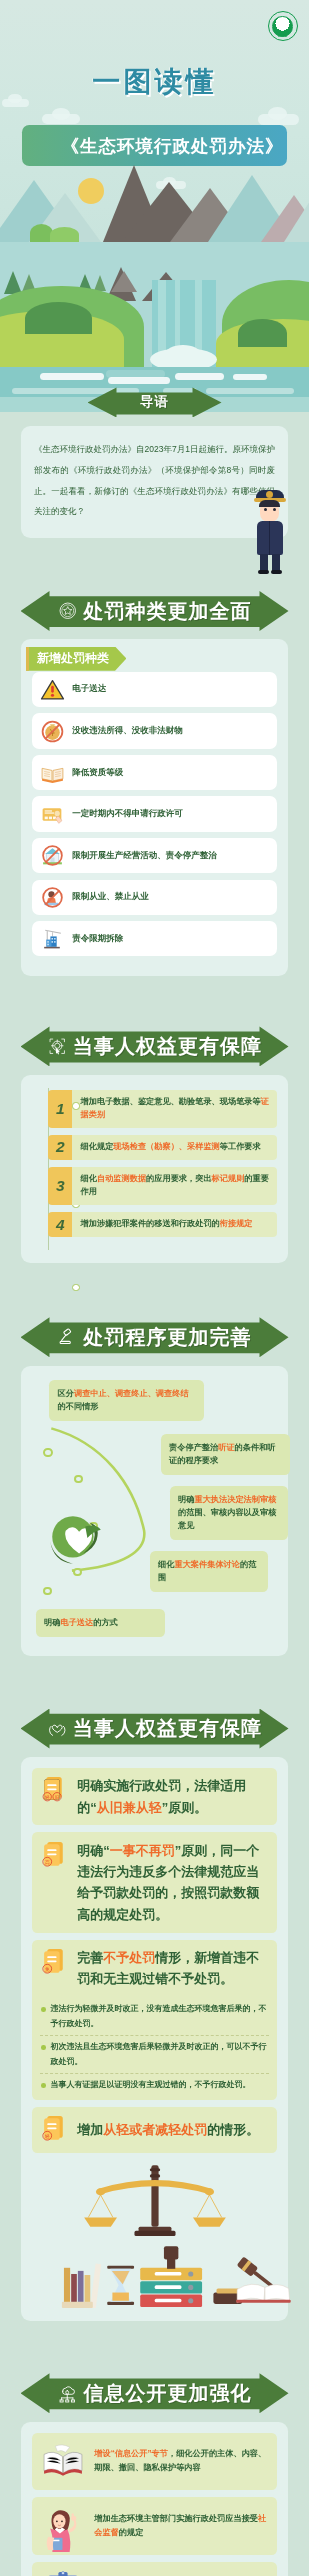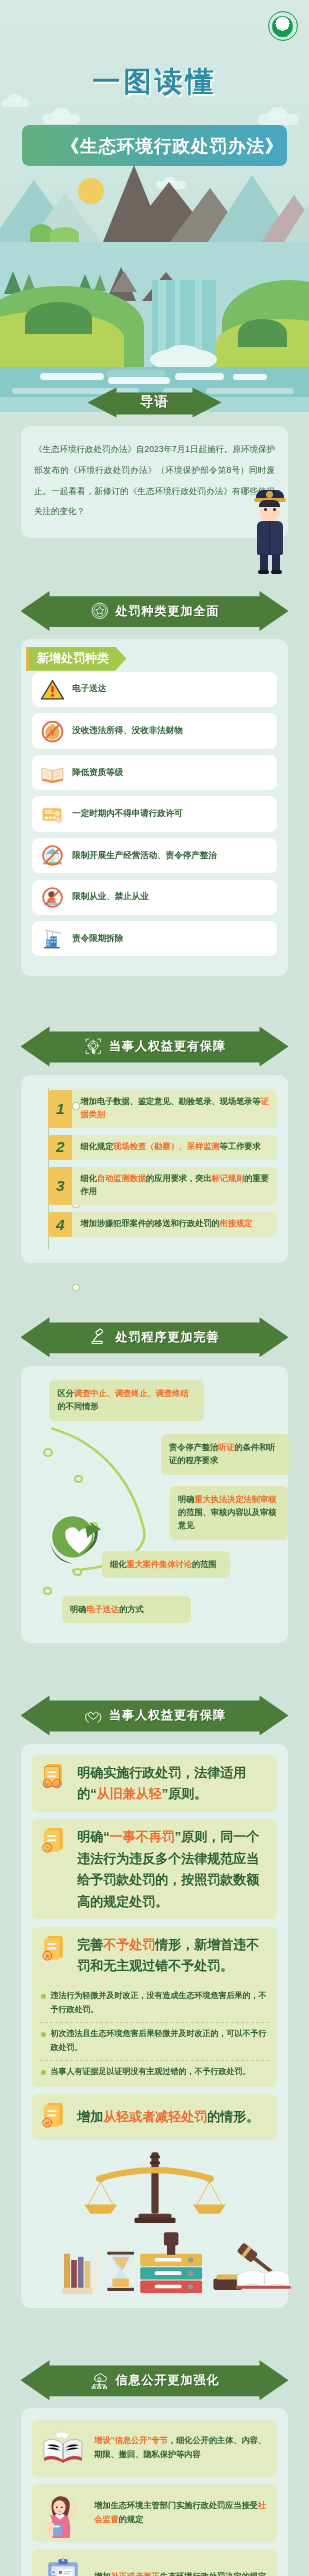--- a/index.html
+++ b/index.html
@@ -83,21 +83,21 @@
   
   .banner-wrap { position:relative; padding: 13.4px 0 0; display:flex; justify-content:center; }
   .banner {
     position: relative;
     width: 268px; height: 40px;
     background: #4b7c3a;
     display: flex; align-items: center; justify-content: center;
     clip-path: polygon(0 50%, 29px 0, 29px 5.2px, calc(100% - 29px) 5.2px, calc(100% - 29px) 0, 100% 50%, calc(100% - 29px) 100%, calc(100% - 29px) 90%, 29px 90%, 29px 100%);
   }
   .banner .label {
-    color:#ffffff; font-size: 12px; font-weight: 900; letter-spacing: 1px;
+    color:#ffffff; font-size: 20px; font-weight: 900; letter-spacing: 1px;
     text-shadow: 1px 1px 0 rgba(0,0,0,.18);
   }
   .banner .bicon {
     width: 19.6px; height: 19.6px; margin-right: 6.2px; flex:0 0 auto;
     display:flex; align-items:center; justify-content:center;
   }
 
   
   .card {
     margin: 8.2px 20.6px 0;
@@ -163,22 +163,22 @@
   
   .flow { position:relative; padding: 3.1px 0 5.2px; }
   .fbox {
     background:#dbe8b3; border-radius: 5.2px; padding: 7.2px 8.2px;
     font-size: 8.2px; line-height: 1.6; color:#2f6136; font-weight:600;
     position:relative;
   }
   .fbox.left { width: 155px; margin-left: 17.5px; }
   .fbox.right { width: 129px; margin-left: 129px; margin-top: 13.4px; }
   .fbox.right2 { width: 118px; margin-left: 138px; margin-top: 11.3px; }
-  .fbox.right3 { width: 128px; margin-left: 70px; margin-top: 11.3px; }
-  .fbox.small { width: 129px; margin-left: 30px; margin-top: 9.3px; }
+  .fbox.right3 { width: 118px; margin-left: 118px; margin-top: 11.3px; }
+  .fbox.small { width: 129px; margin-left: 4px; margin-top: 9.3px; }
   .ecoicon {
     position:absolute; left: 13.4px; top: 133px; width: 62px; height: 62px;
   }
 
   
   .drow {
     background:#e3ecc1; border-radius: 5.2px;
     display:flex; gap: 7.2px; padding: 7.2px 8.2px; margin-bottom: 7.2px;
   }
   .drow .dic { width: 30px; flex:0 0 30px; position:relative; }

